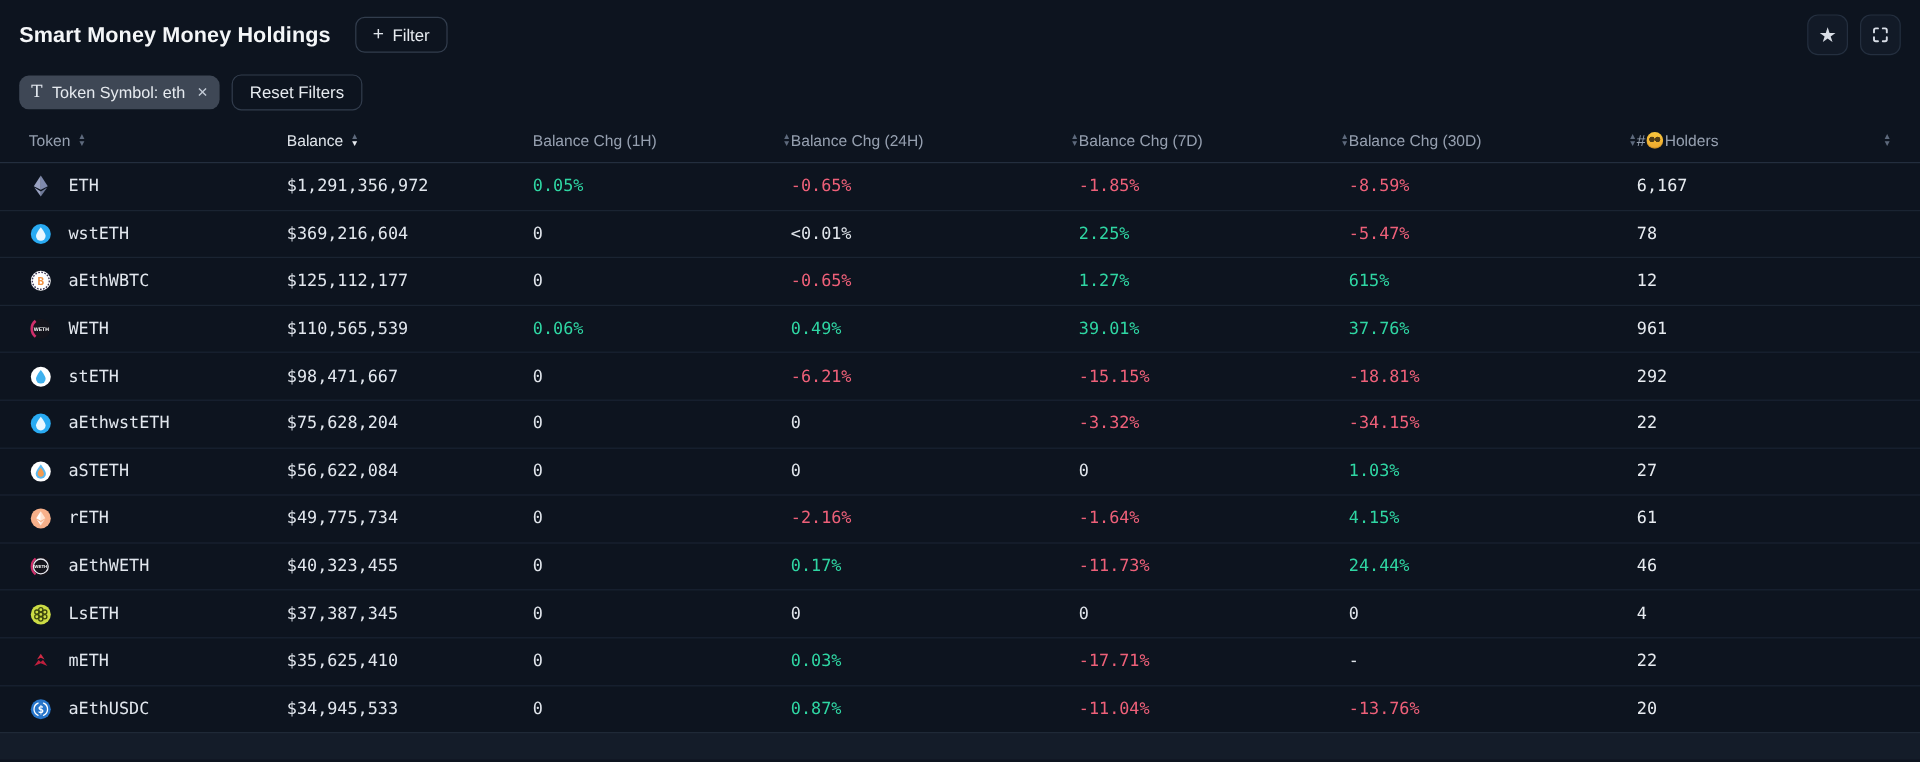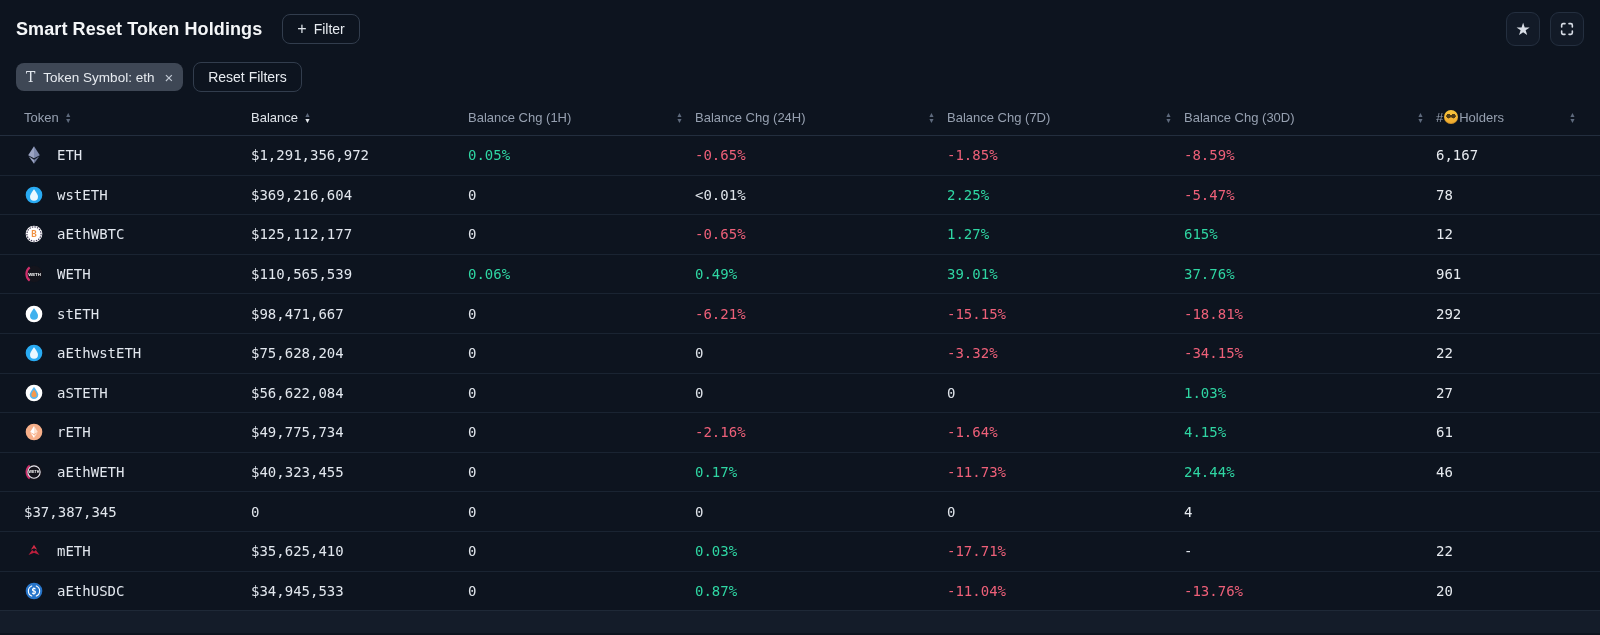--- a/index.html
+++ b/index.html
@@ -57,21 +57,21 @@
     background:#3e4755; color:#e7ebf0; font-size:13.5px; cursor:default;
   }
   .chip-t { font-family:"DejaVu Serif", serif; font-size:14px; color:#e2e7ee; }
   .chip-x { font-size:15px; color:#c3cbd6; cursor:pointer; line-height:1; padding-left:2px; }
 
   
   .tablewrap { margin-top:8px; }
   .grid-row {
     display:grid;
     grid-template-columns:215px 205px 215px 240px 225px 240px 1fr;
-    padding:0 24px; align-items:center;gap:12px;
+    padding:0 24px; align-items:center;
   }
   .thead {
     height:36px; font-size:13px; color:#96a0b0;
     border-bottom:1px solid #232e3e;
   }
   .th { display:flex; align-items:center; gap:6px; cursor:pointer; white-space:nowrap; }
   .th.right { justify-content:space-between; }
   .th.active-col { color:#dfe4ea; }
   .sortstack { display:inline-flex; flex-direction:column; line-height:5px; font-size:7px; color:#5e6a7d; }
   .sortstack .s-up, .sortstack .s-dn { height:6px; }
@@ -101,21 +101,21 @@
       radial-gradient(circle at 33% 44%, #4f3c17 2.1px, rgba(0,0,0,0) 2.5px),
       radial-gradient(circle at 67% 44%, #4f3c17 2.1px, rgba(0,0,0,0) 2.5px),
       linear-gradient(#f8c63d, #f0a92e);
     box-shadow: inset 0 -1px 0 rgba(0,0,0,.15);
   }
 </style>
 </head>
 <body>
 
 <div class="topbar">
-  <div class="page-title">Smart Reset Token Holdings</div>
+  <div class="page-title">Smart Money Money Holdings</div>
   <button class="btn filter-btn">
     <span class="plus-glyph">+</span>
     <span>Filter</span>
   </button>
   <div class="spacer"></div>
   <button class="icon-btn">
     <span class="star-glyph">★</span>
   </button>
   <button class="icon-btn">
     <svg width="16" height="16" viewBox="0 0 24 24" fill="none" stroke="#d8dde6" stroke-width="2.4" stroke-linecap="round">
@@ -348,20 +348,35 @@
           <span>aEthWETH</span>
         </div>
         <div class="cell-bal">$40,323,455</div>
         <div class="cell-num neutral">0</div>
         <div class="cell-num pos">0.17%</div>
         <div class="cell-num neg">-11.73%</div>
         <div class="cell-num pos">24.44%</div>
         <div class="cell-num last">46</div>
       </div>
       <div class="grid-row tr mono">
+        <div class="cell-token">
+          <span>
+            <svg class="coin" viewBox="0 0 24 24" width="20" height="20">
+              <circle cx="12" cy="12" r="10" fill="#ccdc45"></circle>
+              <circle cx="12.00" cy="7.40" r="2.1" fill="none" stroke="#3c470f" stroke-width="1.3"></circle>
+              <circle cx="15.98" cy="9.70" r="2.1" fill="none" stroke="#3c470f" stroke-width="1.3"></circle>
+              <circle cx="15.98" cy="14.30" r="2.1" fill="none" stroke="#3c470f" stroke-width="1.3"></circle>
+              <circle cx="12.00" cy="16.60" r="2.1" fill="none" stroke="#3c470f" stroke-width="1.3"></circle>
+              <circle cx="8.02" cy="14.30" r="2.1" fill="none" stroke="#3c470f" stroke-width="1.3"></circle>
+              <circle cx="8.02" cy="9.70" r="2.1" fill="none" stroke="#3c470f" stroke-width="1.3"></circle>
+              <circle cx="12" cy="12" r="2.1" fill="none" stroke="#3c470f" stroke-width="1.3"></circle>
+            </svg>
+          </span>
+          <span>LsETH</span>
+        </div>
         <div class="cell-bal">$37,387,345</div>
         <div class="cell-num neutral">0</div>
         <div class="cell-num neutral">0</div>
         <div class="cell-num neutral">0</div>
         <div class="cell-num neutral">0</div>
         <div class="cell-num last">4</div>
       </div>
       <div class="grid-row tr mono">
         <div class="cell-token">
           <span>

